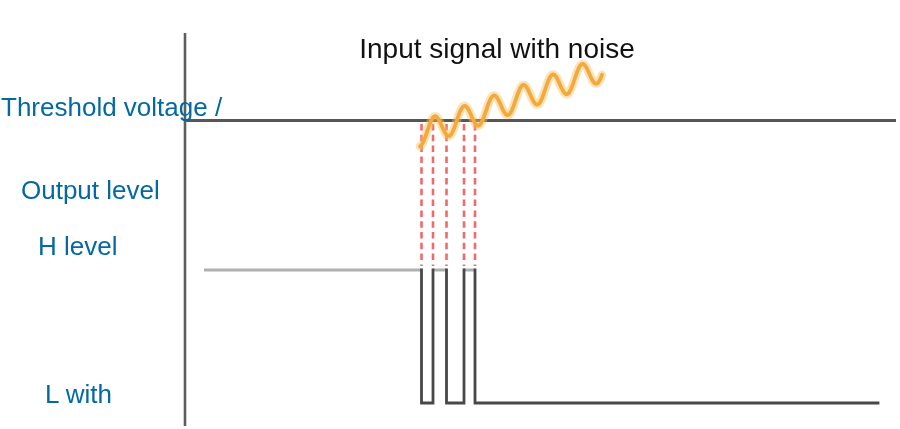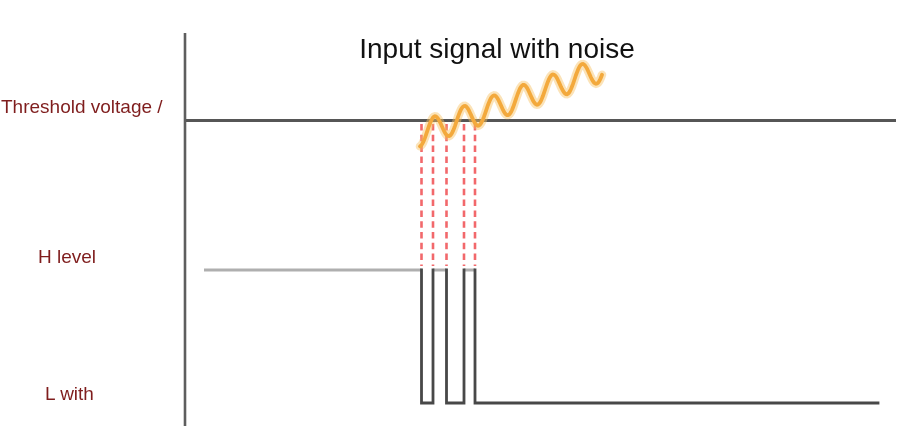--- a/index.html
+++ b/index.html
@@ -27,28 +27,28 @@
     top: 33px;
     left: 497px;
     transform: translateX(-50%);
     white-space: nowrap;
     font-size: 28px;
     color: #111111;
     letter-spacing: 0px;
   }
   .axis-label {
     position: absolute;
-    font-size: 19px;
-    color: #7f1d1d;
+    font-size: 26px;
+    color: #0369a1;
     white-space: nowrap;
     line-height: 22px;
   }
   .label-threshold { left: 1px;  top: 96px;  }
   .label-output    { left: 21px; top: 179px; }
-  .label-hlevel    { left: 38px; top: 246px; }
+  .label-hlevel    { left: 38px; top: 235px; }
   .label-llevel    { left: 45px; top: 383px; }
 </style>
 </head>
 <body>
 
 <div class="stage">
 
   <svg class="diagram-svg" width="900" height="429" viewBox="0 0 900 429" xmlns="http://www.w3.org/2000/svg">
       <line x1="185" y1="120.5" x2="896" y2="120.5" stroke="#565656" stroke-width="3"></line>
       <line x1="185" y1="33" x2="185" y2="426" stroke="#5e5e5e" stroke-width="2.6"></line>
@@ -62,16 +62,17 @@
       <path d="M 420.0 146.4 L 421.0 145.6 L 422.0 144.3 L 423.0 142.5 L 424.0 140.2 L 425.0 137.6 L 426.0 134.8 L 427.0 131.8 L 428.0 128.9 L 429.0 126.0 L 430.0 123.3 L 431.0 121.0 L 432.0 119.1 L 433.0 117.6 L 434.0 116.7 L 435.0 116.3 L 436.0 116.5 L 437.0 117.3 L 438.0 118.5 L 439.0 120.1 L 440.0 122.1 L 441.0 124.2 L 442.0 126.5 L 443.0 128.8 L 444.0 130.9 L 445.0 132.8 L 446.0 134.3 L 447.0 135.4 L 448.0 136.0 L 449.0 136.1 L 450.0 135.6 L 451.0 134.5 L 452.0 133.0 L 453.0 130.9 L 454.0 128.5 L 455.0 125.8 L 456.0 122.9 L 457.0 119.9 L 458.0 116.9 L 459.0 114.1 L 460.0 111.6 L 461.0 109.5 L 462.0 107.8 L 463.0 106.6 L 464.0 106.0 L 465.0 105.9 L 466.0 106.4 L 467.0 107.4 L 468.0 108.8 L 469.0 110.6 L 470.0 112.7 L 471.0 114.9 L 472.0 117.2 L 473.0 119.4 L 474.0 121.4 L 475.0 123.1 L 476.0 124.5 L 477.0 125.3 L 478.0 125.7 L 479.0 125.4 L 480.0 124.7 L 481.0 123.3 L 482.0 121.5 L 483.0 119.3 L 484.0 116.7 L 485.0 113.9 L 486.0 110.9 L 487.0 107.9 L 488.0 105.0 L 489.0 102.4 L 490.0 100.0 L 491.0 98.1 L 492.0 96.7 L 493.0 95.8 L 494.0 95.4 L 495.0 95.6 L 496.0 96.3 L 497.0 97.6 L 498.0 99.2 L 499.0 101.1 L 500.0 103.3 L 501.0 105.6 L 502.0 107.8 L 503.0 110.0 L 504.0 111.8 L 505.0 113.4 L 506.0 114.5 L 507.0 115.1 L 508.0 115.1 L 509.0 114.6 L 510.0 113.6 L 511.0 112.0 L 512.0 110.0 L 513.0 107.6 L 514.0 104.8 L 515.0 101.9 L 516.0 98.9 L 517.0 96.0 L 518.0 93.2 L 519.0 90.7 L 520.0 88.5 L 521.0 86.9 L 522.0 85.7 L 523.0 85.0 L 524.0 85.0 L 525.0 85.4 L 526.0 86.4 L 527.0 87.8 L 528.0 89.7 L 529.0 91.7 L 530.0 94.0 L 531.0 96.2 L 532.0 98.4 L 533.0 100.5 L 534.0 102.2 L 535.0 103.5 L 536.0 104.4 L 537.0 104.7 L 538.0 104.5 L 539.0 103.7 L 540.0 102.4 L 541.0 100.6 L 542.0 98.3 L 543.0 95.8 L 544.0 92.9 L 545.0 90.0 L 546.0 87.0 L 547.0 84.1 L 548.0 81.4 L 549.0 79.1 L 550.0 77.2 L 551.0 75.7 L 552.0 74.8 L 553.0 74.5 L 554.0 74.7 L 555.0 75.4 L 556.0 76.6 L 557.0 78.2 L 558.0 80.2 L 559.0 82.4 L 560.0 84.6 L 561.0 86.9 L 562.0 89.0 L 563.0 90.9 L 564.0 92.4 L 565.0 93.5 L 566.0 94.1 L 567.0 94.2 L 568.0 93.7 L 569.0 92.7 L 570.0 91.1 L 571.0 89.0 L 572.0 86.6 L 573.0 83.9 L 574.0 81.0 L 575.0 78.0 L 576.0 75.0 L 577.0 72.3 L 578.0 69.7 L 579.0 67.6 L 580.0 65.9 L 581.0 64.7 L 582.0 64.1 L 583.0 64.0 L 584.0 64.5 L 585.0 65.5 L 586.0 66.9 L 587.0 68.7 L 588.0 70.8 L 589.0 73.0 L 590.0 75.3 L 591.0 77.5 L 592.0 79.5 L 593.0 81.2 L 594.0 82.6 L 595.0 83.4 L 596.0 83.8 L 597.0 83.5 L 598.0 82.8 L 599.0 81.5 L 600.0 79.6 L 601.0 77.4 L 602.0 74.8" stroke="#f6c062" stroke-width="8.5" fill="none" stroke-linecap="round" opacity="0.45"></path>
       <path d="M 420.0 146.4 L 421.0 145.6 L 422.0 144.3 L 423.0 142.5 L 424.0 140.2 L 425.0 137.6 L 426.0 134.8 L 427.0 131.8 L 428.0 128.9 L 429.0 126.0 L 430.0 123.3 L 431.0 121.0 L 432.0 119.1 L 433.0 117.6 L 434.0 116.7 L 435.0 116.3 L 436.0 116.5 L 437.0 117.3 L 438.0 118.5 L 439.0 120.1 L 440.0 122.1 L 441.0 124.2 L 442.0 126.5 L 443.0 128.8 L 444.0 130.9 L 445.0 132.8 L 446.0 134.3 L 447.0 135.4 L 448.0 136.0 L 449.0 136.1 L 450.0 135.6 L 451.0 134.5 L 452.0 133.0 L 453.0 130.9 L 454.0 128.5 L 455.0 125.8 L 456.0 122.9 L 457.0 119.9 L 458.0 116.9 L 459.0 114.1 L 460.0 111.6 L 461.0 109.5 L 462.0 107.8 L 463.0 106.6 L 464.0 106.0 L 465.0 105.9 L 466.0 106.4 L 467.0 107.4 L 468.0 108.8 L 469.0 110.6 L 470.0 112.7 L 471.0 114.9 L 472.0 117.2 L 473.0 119.4 L 474.0 121.4 L 475.0 123.1 L 476.0 124.5 L 477.0 125.3 L 478.0 125.7 L 479.0 125.4 L 480.0 124.7 L 481.0 123.3 L 482.0 121.5 L 483.0 119.3 L 484.0 116.7 L 485.0 113.9 L 486.0 110.9 L 487.0 107.9 L 488.0 105.0 L 489.0 102.4 L 490.0 100.0 L 491.0 98.1 L 492.0 96.7 L 493.0 95.8 L 494.0 95.4 L 495.0 95.6 L 496.0 96.3 L 497.0 97.6 L 498.0 99.2 L 499.0 101.1 L 500.0 103.3 L 501.0 105.6 L 502.0 107.8 L 503.0 110.0 L 504.0 111.8 L 505.0 113.4 L 506.0 114.5 L 507.0 115.1 L 508.0 115.1 L 509.0 114.6 L 510.0 113.6 L 511.0 112.0 L 512.0 110.0 L 513.0 107.6 L 514.0 104.8 L 515.0 101.9 L 516.0 98.9 L 517.0 96.0 L 518.0 93.2 L 519.0 90.7 L 520.0 88.5 L 521.0 86.9 L 522.0 85.7 L 523.0 85.0 L 524.0 85.0 L 525.0 85.4 L 526.0 86.4 L 527.0 87.8 L 528.0 89.7 L 529.0 91.7 L 530.0 94.0 L 531.0 96.2 L 532.0 98.4 L 533.0 100.5 L 534.0 102.2 L 535.0 103.5 L 536.0 104.4 L 537.0 104.7 L 538.0 104.5 L 539.0 103.7 L 540.0 102.4 L 541.0 100.6 L 542.0 98.3 L 543.0 95.8 L 544.0 92.9 L 545.0 90.0 L 546.0 87.0 L 547.0 84.1 L 548.0 81.4 L 549.0 79.1 L 550.0 77.2 L 551.0 75.7 L 552.0 74.8 L 553.0 74.5 L 554.0 74.7 L 555.0 75.4 L 556.0 76.6 L 557.0 78.2 L 558.0 80.2 L 559.0 82.4 L 560.0 84.6 L 561.0 86.9 L 562.0 89.0 L 563.0 90.9 L 564.0 92.4 L 565.0 93.5 L 566.0 94.1 L 567.0 94.2 L 568.0 93.7 L 569.0 92.7 L 570.0 91.1 L 571.0 89.0 L 572.0 86.6 L 573.0 83.9 L 574.0 81.0 L 575.0 78.0 L 576.0 75.0 L 577.0 72.3 L 578.0 69.7 L 579.0 67.6 L 580.0 65.9 L 581.0 64.7 L 582.0 64.1 L 583.0 64.0 L 584.0 64.5 L 585.0 65.5 L 586.0 66.9 L 587.0 68.7 L 588.0 70.8 L 589.0 73.0 L 590.0 75.3 L 591.0 77.5 L 592.0 79.5 L 593.0 81.2 L 594.0 82.6 L 595.0 83.4 L 596.0 83.8 L 597.0 83.5 L 598.0 82.8 L 599.0 81.5 L 600.0 79.6 L 601.0 77.4 L 602.0 74.8" stroke="#f3a93c" stroke-width="3.8" fill="none" stroke-linecap="round"></path>
     </svg>
 
   <div class="title">Input signal with noise</div>
 
   <div class="axis-label label-threshold">
     <div>Threshold voltage /</div>
   </div>
 
+  <div class="axis-label label-output">Output level</div>
   <div class="axis-label label-hlevel">H level</div>
   <div class="axis-label label-llevel">L with</div>
 
 </div>
 
 </body></html>

